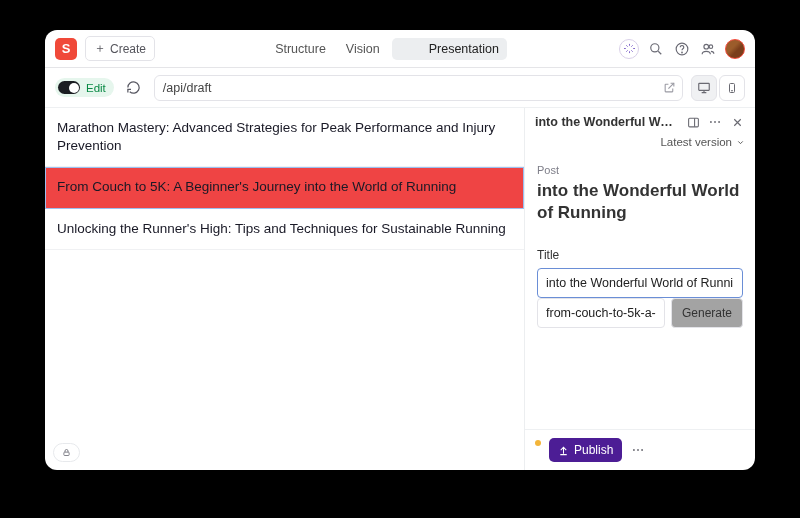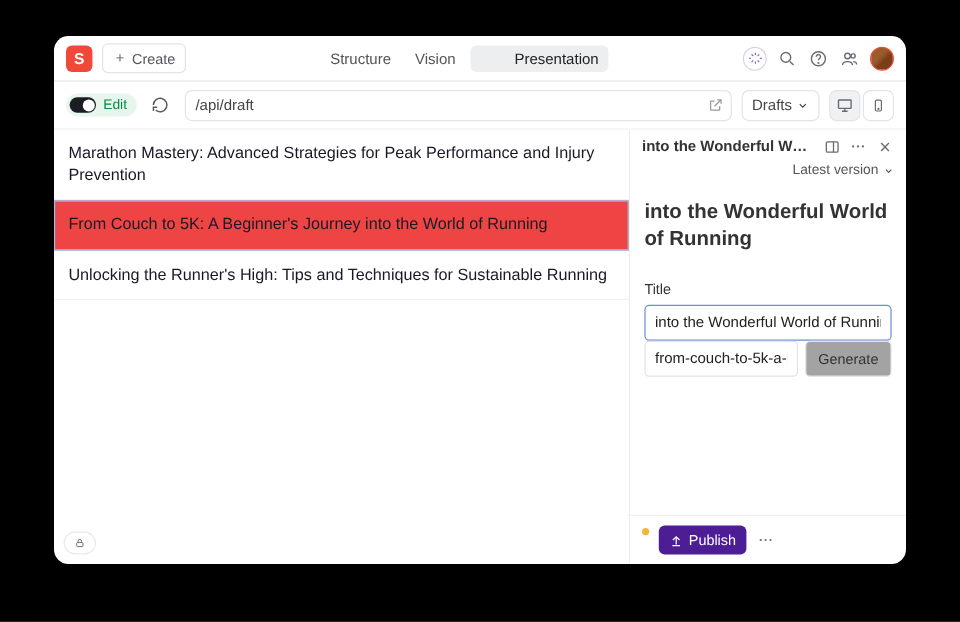--- a/index.html
+++ b/index.html
@@ -124,28 +124,20 @@
     <div class="urlbox">
       <span>/api/draft</span>
       <span class="ext">
           <svg width="13" height="13" viewBox="0 0 24 24" fill="none" stroke="currentColor" stroke-width="2">
             <path d="M14 4h6v6"></path>
             <path d="M20 4 10 14"></path>
             <path d="M18 14v5a1 1 0 0 1-1 1H5a1 1 0 0 1-1-1V7a1 1 0 0 1 1-1h5"></path>
           </svg>
         </span>
     </div>
-    <div class="dropdown">
-      <span>Drafts</span>
-      <span>
-          <svg width="10" height="10" viewBox="0 0 24 24" fill="none" stroke="currentColor" stroke-width="2.5">
-            <path d="m6 9 6 6 6-6"></path>
-          </svg>
-        </span>
-    </div>
     <div class="device-btns">
       <div class="devbtn active">
           <svg width="14" height="14" viewBox="0 0 24 24" fill="none" stroke="currentColor" stroke-width="2">
             <rect x="3" y="4" width="18" height="12" rx="1"></rect>
             <path d="M8 20h8M12 16v4"></path>
           </svg>
         </div>
       <div class="devbtn">
           <svg width="12" height="12" viewBox="0 0 24 24" fill="none" stroke="currentColor" stroke-width="2">
             <rect x="7" y="3" width="10" height="18" rx="2"></rect>
@@ -196,20 +188,21 @@
       </div>
       <div class="ver-row">
         <span>Latest version</span>
         <span>
             <svg width="9" height="9" viewBox="0 0 24 24" fill="none" stroke="currentColor" stroke-width="2.5">
               <path d="m6 9 6 6 6-6"></path>
             </svg>
           </span>
       </div>
       <div class="rbody">
+        <div class="klabel">Post</div>
         <div class="ptitle">into the Wonderful World of Running</div>
 
         <div class="field-label">Title</div>
         <input class="tinput" value="into the Wonderful World of Runnin" style="">
 
         <div class="slugrow">
           <input class="sluginput" value="from-couch-to-5k-a-be" style="">
           <button class="genbtn">Generate</button>
         </div>
       </div>

